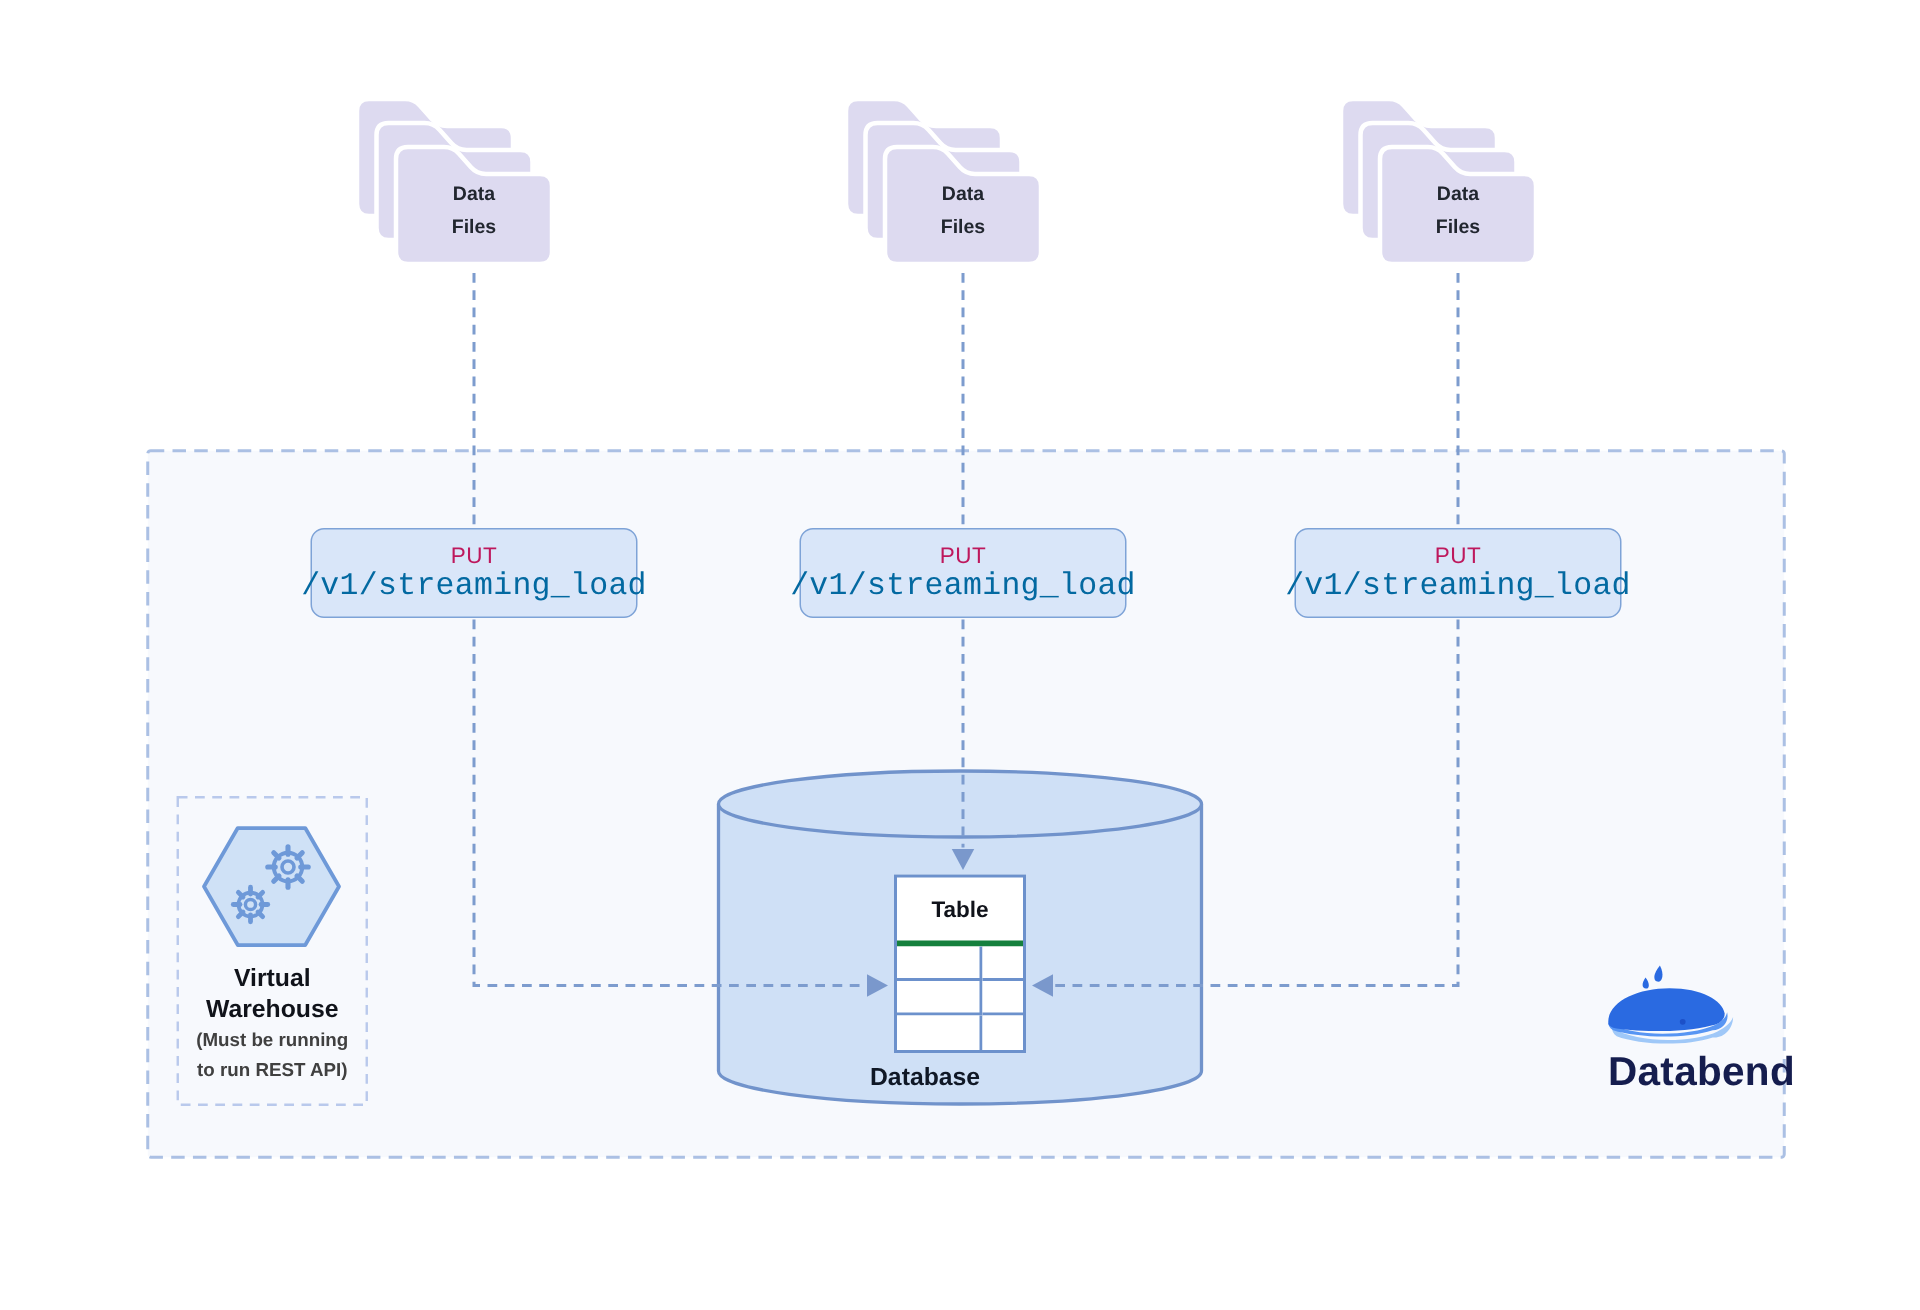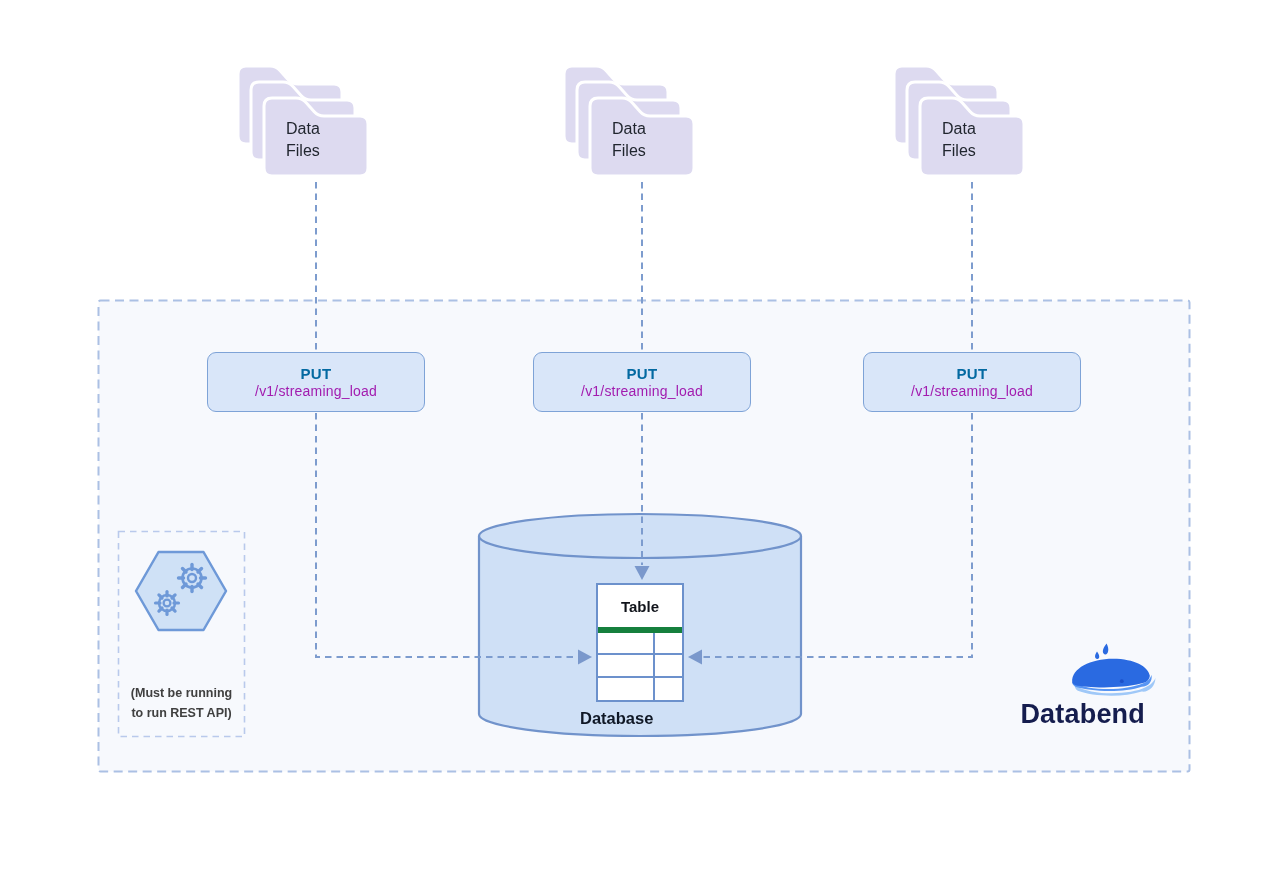--- a/index.html
+++ b/index.html
@@ -4,43 +4,43 @@
 <style>
   html,body { margin:0; padding:0; background:#ffffff; }
   .canvas {
     position:relative; width:1280px; height:873px; background:#ffffff;
     font-family:"Liberation Sans","DejaVu Sans",sans-serif; overflow:hidden;
   }
   svg.layer { position:absolute; left:0; top:0; }
 
   
   .folder-label {
-    position:absolute; top:118px; width:60px; 
-    font-size:16px; font-weight:400; line-height:22px; color:#21262f;
+    position:absolute; top:118px; width:60px; text-align:center;
+    font-size:13px; font-weight:700; line-height:22px; color:#21262f;
   }
 
   
   .endpoint {
     position:absolute; top:352px; width:218px; height:60px; box-sizing:border-box;
     background:#d9e6f9; border:1.6px solid #7ea3d7; border-radius:9px;
     display:flex; flex-direction:column; align-items:center; justify-content:center;
     gap:1px;
   }
-  .endpoint .method { font-weight:700; font-size:15px; color:#0369a1; letter-spacing:.3px; }
-  .endpoint .path   { font-size:14px; color:#a21caf; letter-spacing:.2px; }
+  .endpoint .method { font-weight:400; font-size:15px; color:#be185d; letter-spacing:.3px; }
+  .endpoint .path   { font-size:21px; color:#0369a1; letter-spacing:.2px;font-family:Liberation Mono, monospace; }
 
   
   .table-widget {
     position:absolute; left:596px; top:583px; width:88px; height:119px;
     box-sizing:border-box; background:#ffffff; border:2px solid #6c91cc;
     display:flex; flex-direction:column;
   }
   .table-header {
     height:42px; flex:0 0 42px; display:flex; align-items:center; justify-content:center;
-    font-weight:700; font-size:15px; color:#10131a; border-bottom:6px solid #15803d;
+    font-weight:700; font-size:15px; color:#10131a; border-bottom:4px solid #15803d;
   }
   .table-grid { flex:1; display:grid; grid-template-columns:56fr 27fr; grid-auto-rows:1fr; }
   .table-grid .cell { background:#ffffff; border-right:2px solid #6c91cc; border-bottom:2px solid #6c91cc; }
   .table-grid .cell:nth-child(2n) { border-right:none; }
   .table-grid .cell:nth-child(5), .table-grid .cell:nth-child(6) { border-bottom:none; }
 
   .db-label {
     position:absolute; left:580px; top:709px; width:120px; text-align:left;
     font-weight:700; font-size:16.5px; color:#101826;
   }
@@ -52,21 +52,21 @@
   }
   .vw-note {
     position:absolute; left:113px; width:137px; text-align:center;
     font-weight:700; font-size:12.5px; color:#404040;
   }
   .vw-note.line1 { top:686px; }
   .vw-note.line2 { top:706px; }
 
   
   .brand-name {
-    position:absolute; left:995px; top:699px; width:150px; text-align:right;
+    position:absolute; left:1072px; top:699px; width:150px; text-align:left;
     font-size:27px; font-weight:700; color:#151d4e; letter-spacing:.2px;
   }
 </style>
 </head>
 <body>
 
 <div class="canvas">
 
   <svg class="layer" width="1280" height="873" viewBox="0 0 1280 873">
 
@@ -175,18 +175,19 @@
       <div class="cell"></div>
       <div class="cell"></div>
       <div class="cell"></div>
       <div class="cell"></div>
       <div class="cell"></div>
     </div>
   </div>
 
   <div class="db-label">Database</div>
 
+  <div class="vw-title">Virtual Warehouse</div>
   <div class="vw-note line1">(Must be running</div>
   <div class="vw-note line2">to run REST API)</div>
 
   <div class="brand-name">Databend</div>
 
 </div>
 
 </body></html>

